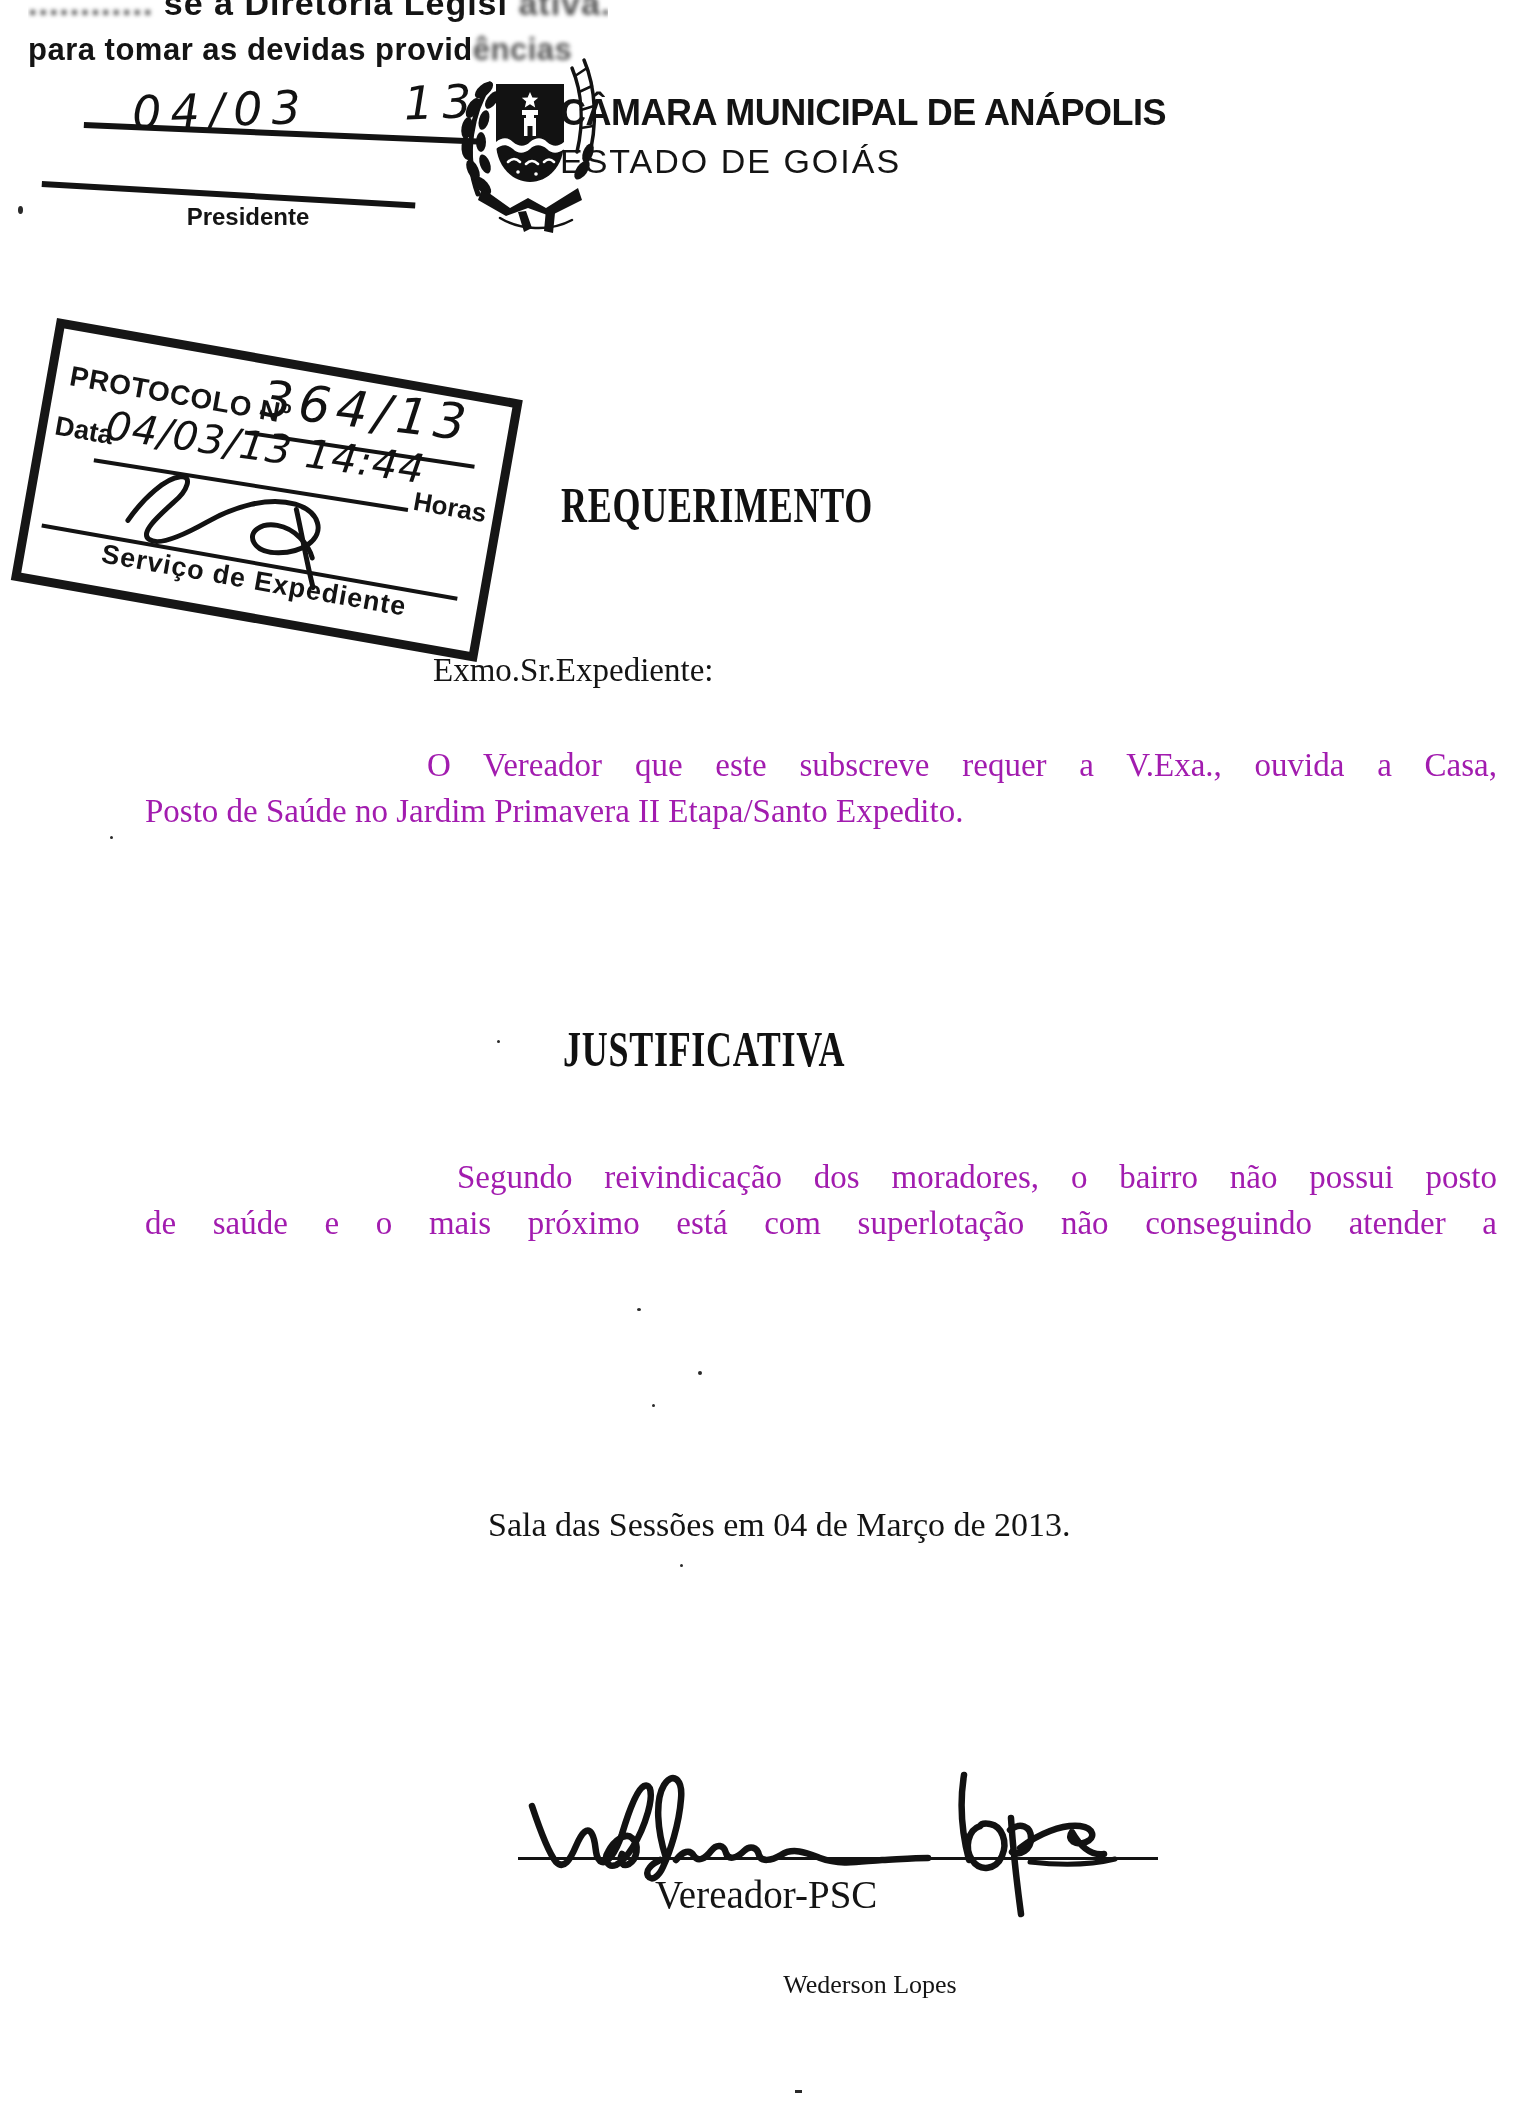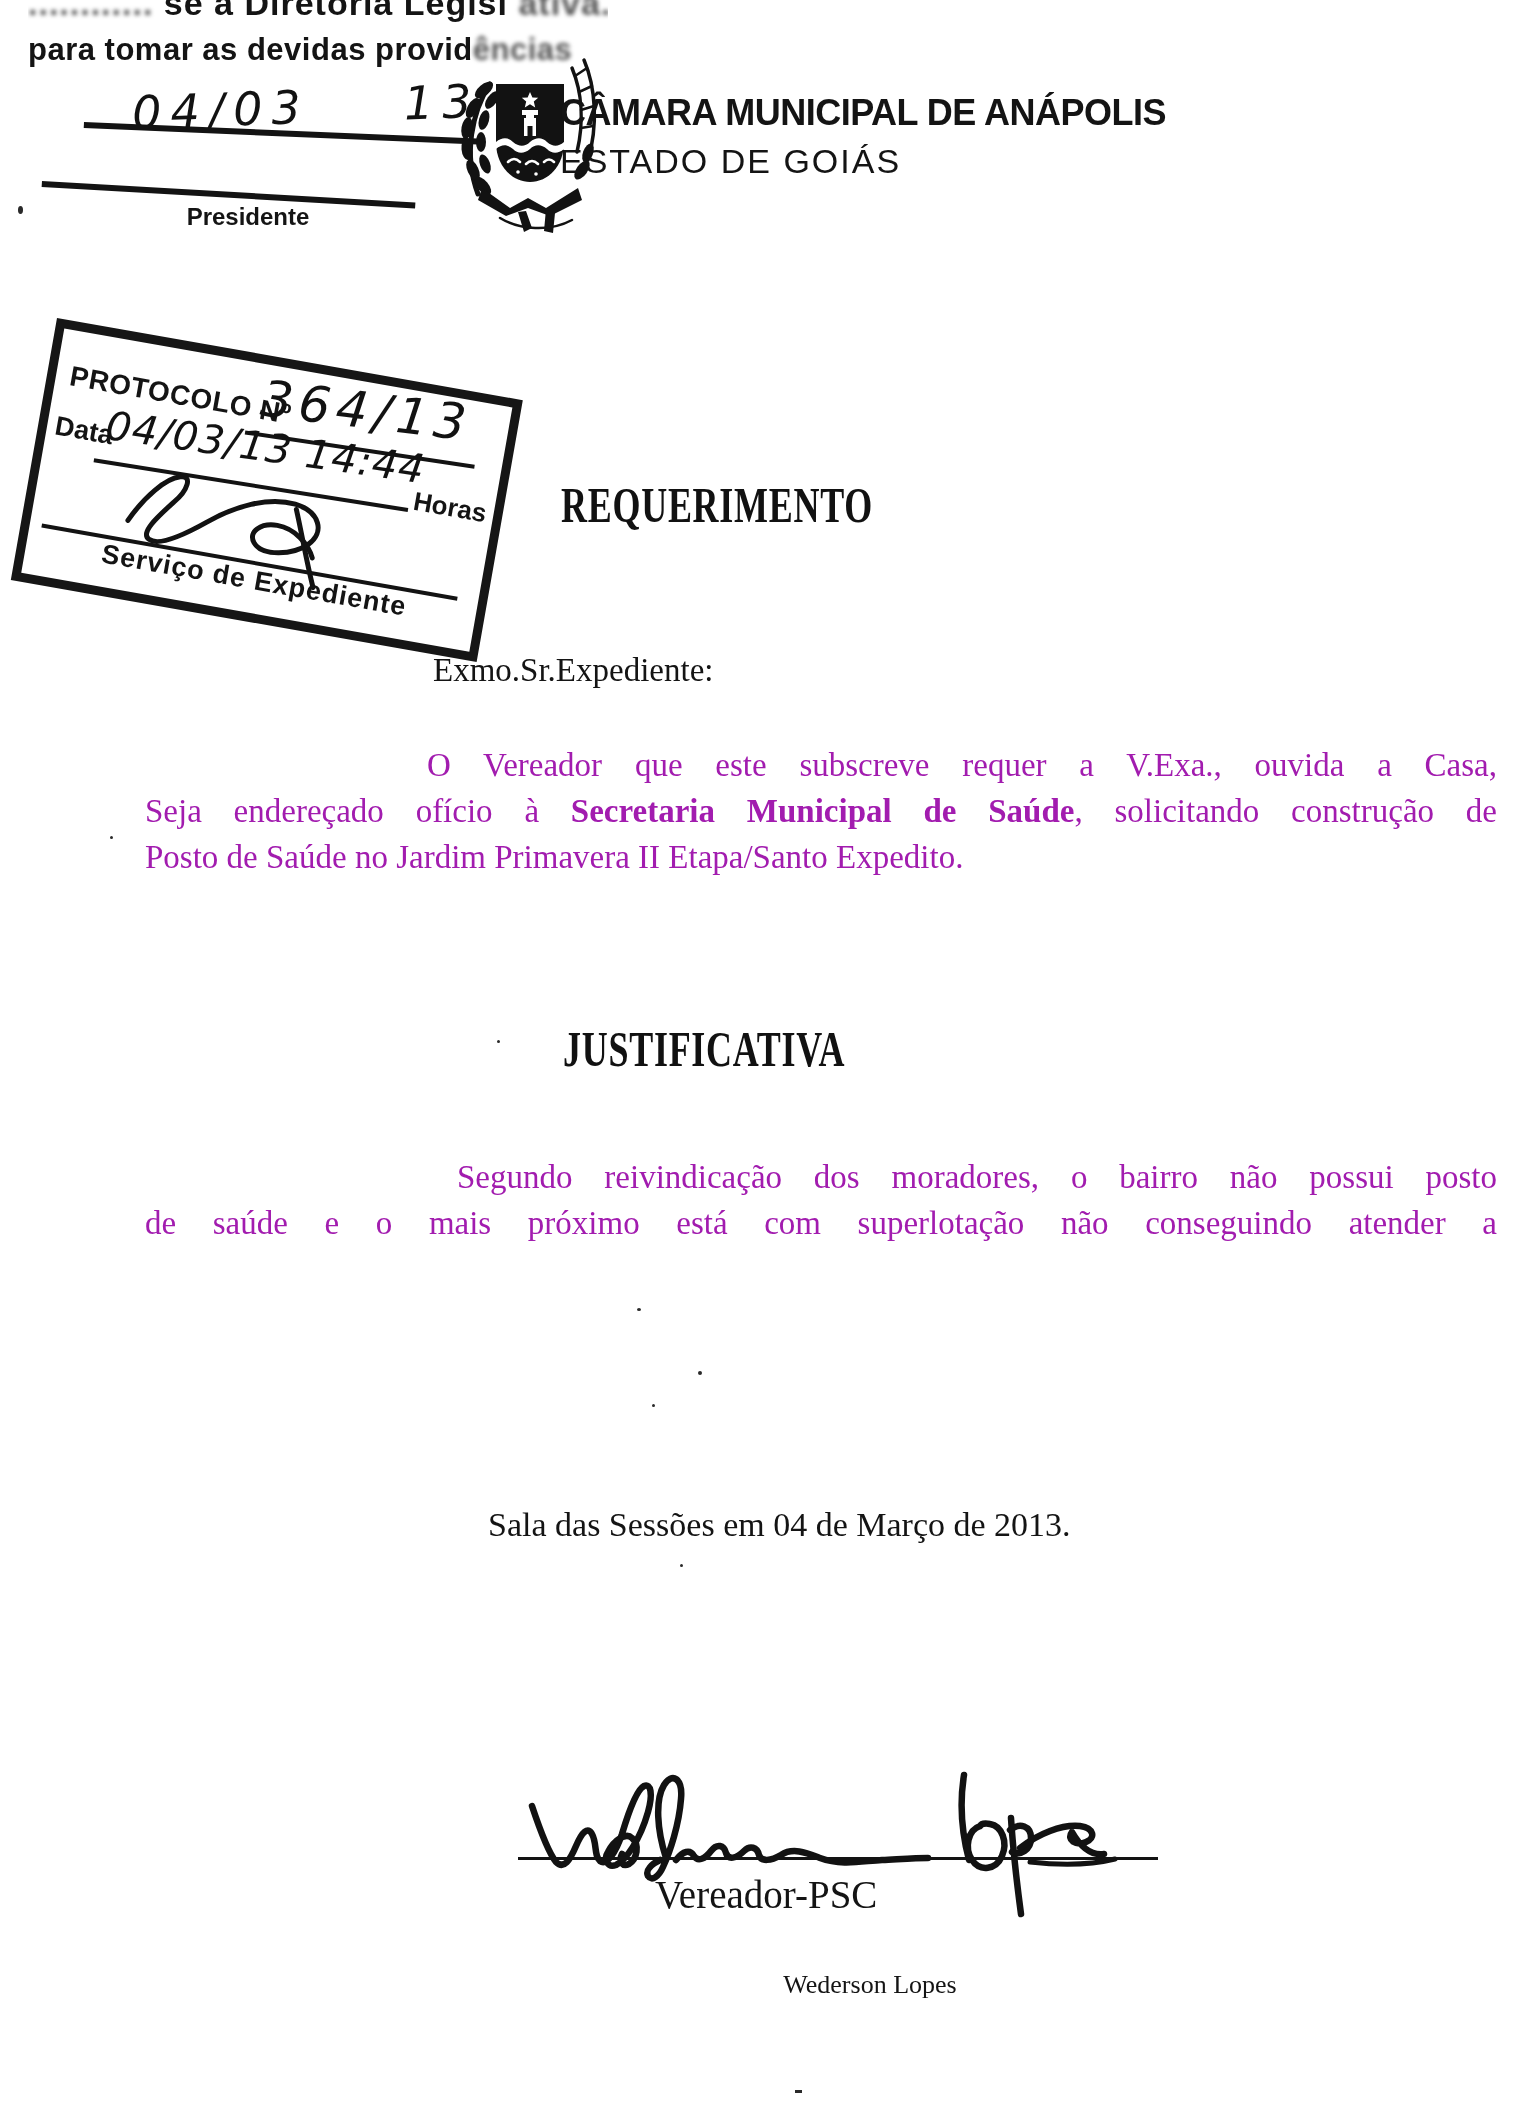--- a/index.html
+++ b/index.html
@@ -118,21 +118,20 @@
     <div class="abs rule" style="left:12px; top:196px; width:422px; height:4px;"></div>
     <div class="abs sans" style="left:76px; top:200px; font-size:27px; font-weight:700; letter-spacing:1px; white-space:nowrap;">Serviço de Expediente</div>
   </div>
 
   <div class="abs serif doc-title" style="left:561px; top:480px;">REQUERIMENTO</div>
 
   <div class="abs serif" style="left:433px; top:652px; font-size:33px;">Exmo.Sr.Expediente:</div>
 
   <div class="abs bodytext" style="left:145px; top:742px; width:1352px;">
     <div class="justline" style="padding-left:282px;">O Vereador que este subscreve requer a V.Exa., ouvida a Casa,</div>
-    <div class="justline"><span>Seja endereçado ofício à </span><b>Secretaria Municipal de Saúde</b><span>, solicitando construção de</span></div>
     <div>Posto de Saúde no Jardim Primavera II Etapa/Santo Expedito.</div>
   </div>
 
   <div class="abs serif doc-title" style="left:563px; top:1024px;">JUSTIFICATIVA</div>
 
   <div class="abs bodytext" style="left:145px; top:1154px; width:1352px;">
     <div class="justline" style="padding-left:312px;">Segundo reivindicação dos moradores, o bairro não possui posto</div>
     <div class="justline">de saúde e o mais próximo está com superlotação não conseguindo atender a</div>
   </div>
 

